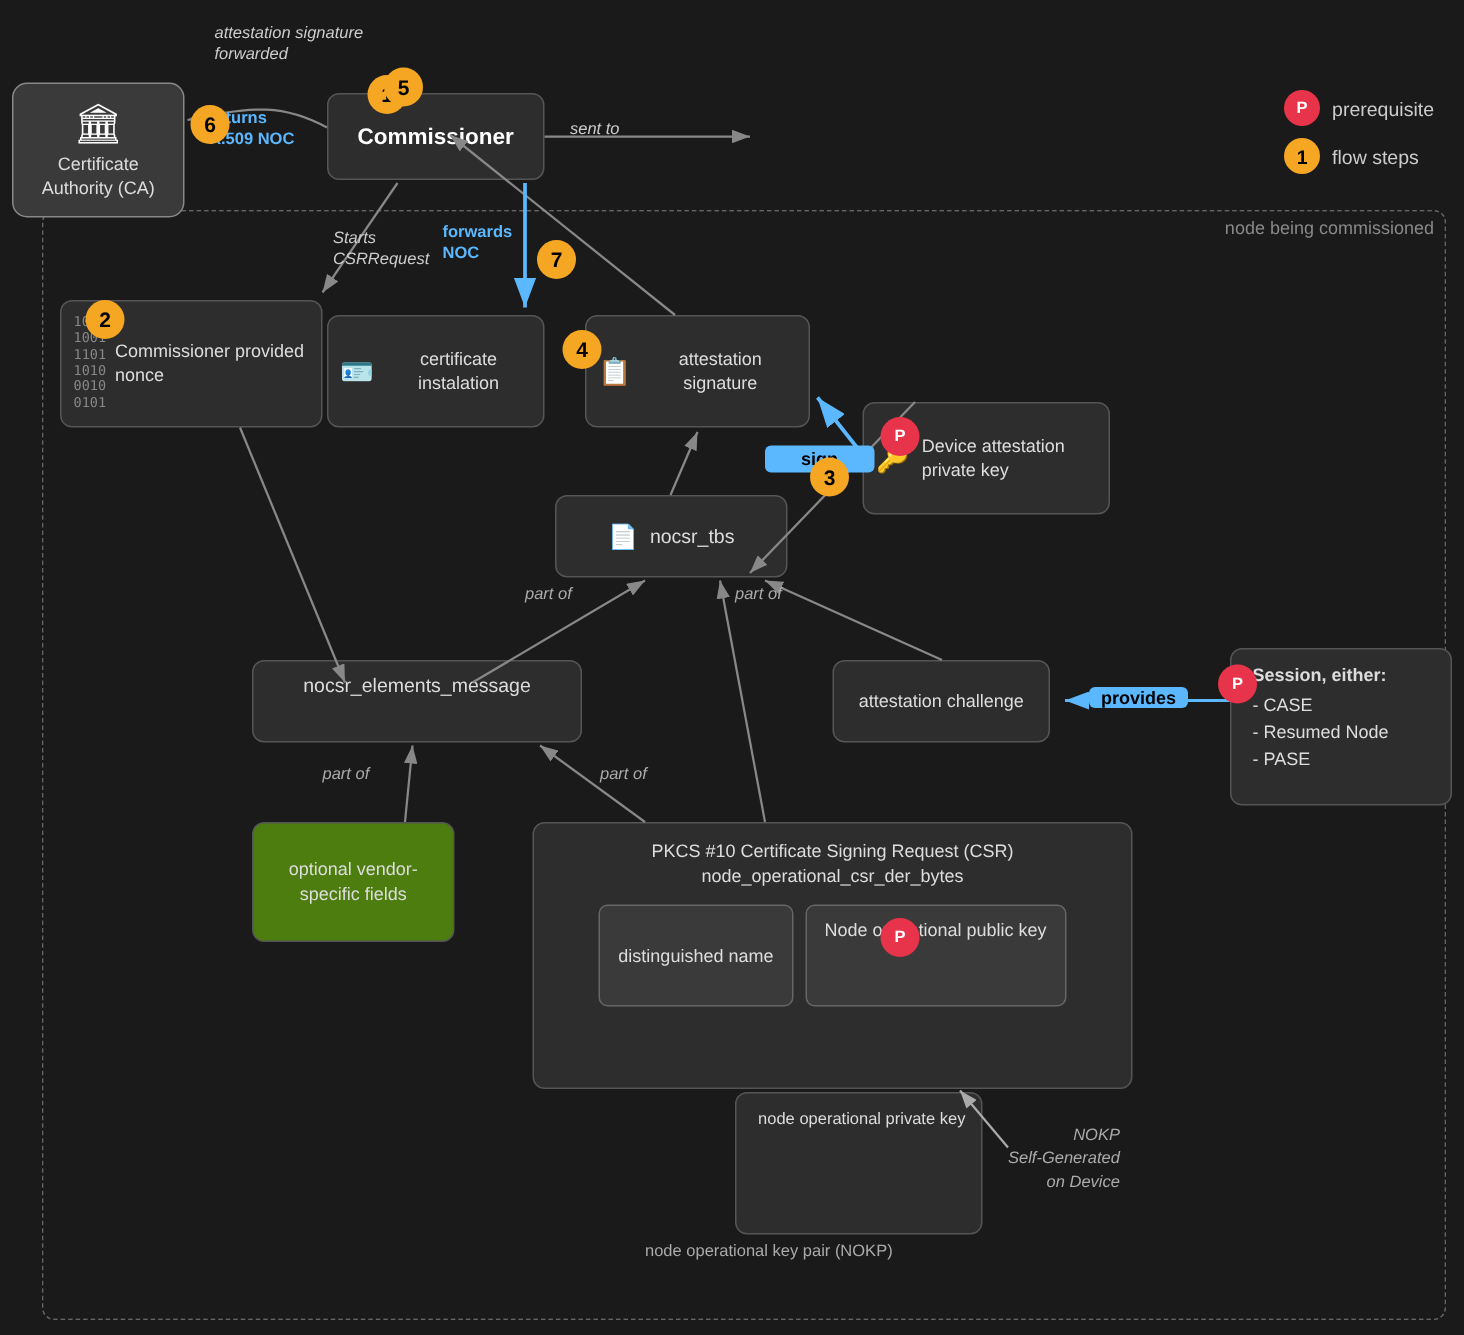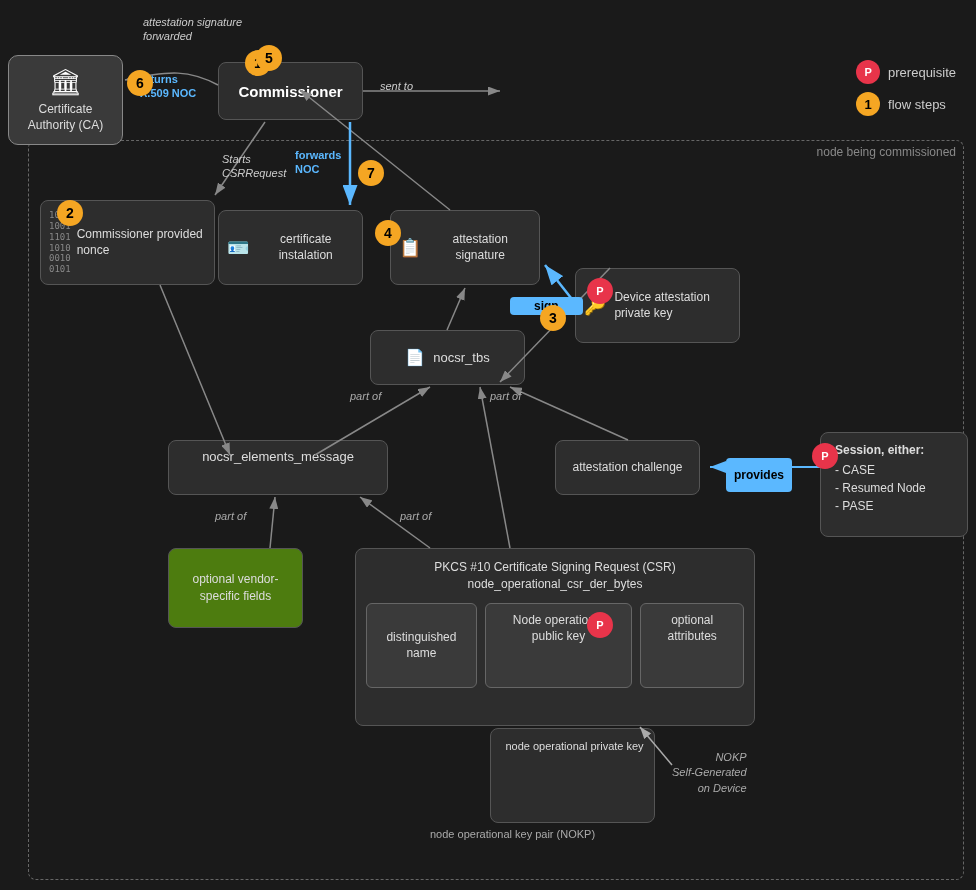--- a/index.html
+++ b/index.html
@@ -139,21 +139,21 @@
       font-weight: bold;
       font-size: 14px;
       z-index: 10;
     }
     .step-orange { background: #f5a623; color: #000; }
     .step-red { background: #e8344a; color: #fff; font-size: 11px; font-weight: bold; }
 
     .blue-arrow-label {
       background: #5bb8ff;
       color: #000;
-      padding: 10px 8px;
+      padding: 0 8px;
       border-radius: 4px;
       font-size: 12px;
       font-weight: bold;
     }
 
     .sign-label {
       background: #5bb8ff;
       color: #000;
       padding: 2px 24px;
       border-radius: 4px;
@@ -277,22 +277,20 @@
     <div style="font-size:12px; color:#ddd; text-align:center; line-height:1.4; margin-bottom:10px;">
       <span>PKCS #10 Certificate Signing Request (CSR)</span><br>
       <span>node_operational_csr_der_bytes</span>
     </div>
     <div style="display:flex; gap:8px; justify-content:center;">
       <div style="background:#3a3a3a; border:1.5px solid #666; border-radius:6px; padding:25px 12px; font-size:12px; color:#ddd; text-align:center; line-height:1.4;">distinguished
 name</div>
       <div style="background:#3a3a3a; border:1.5px solid #666; border-radius:6px; padding:8px 12px; font-size:12px; color:#ddd; text-align:center; line-height:1.4;">Node
 operational
 public key</div>
-      <div style="background:#3a3a3a; border:1.5px solid #666; border-radius:6px; padding:8px 12px; font-size:12px; color:#ddd; text-align:center; line-height:1.4;">optional
-attributes</div>
     </div>
   </div>
 
   <div style="position:absolute; top:728px; left:490px; width:165px; height:95px; background:#2d2d2d; border:1.5px solid #555; border-radius:8px; padding:10px 10px 8px 14px;">
     <div style="font-size:11px; color:#ddd; line-height:1.4; text-align:center;">node
 operational
 private key</div>
   </div>
 
   <div style="position:absolute; top:828px; left:430px; font-size:11px; color:#aaa; text-align:center;">node operational

